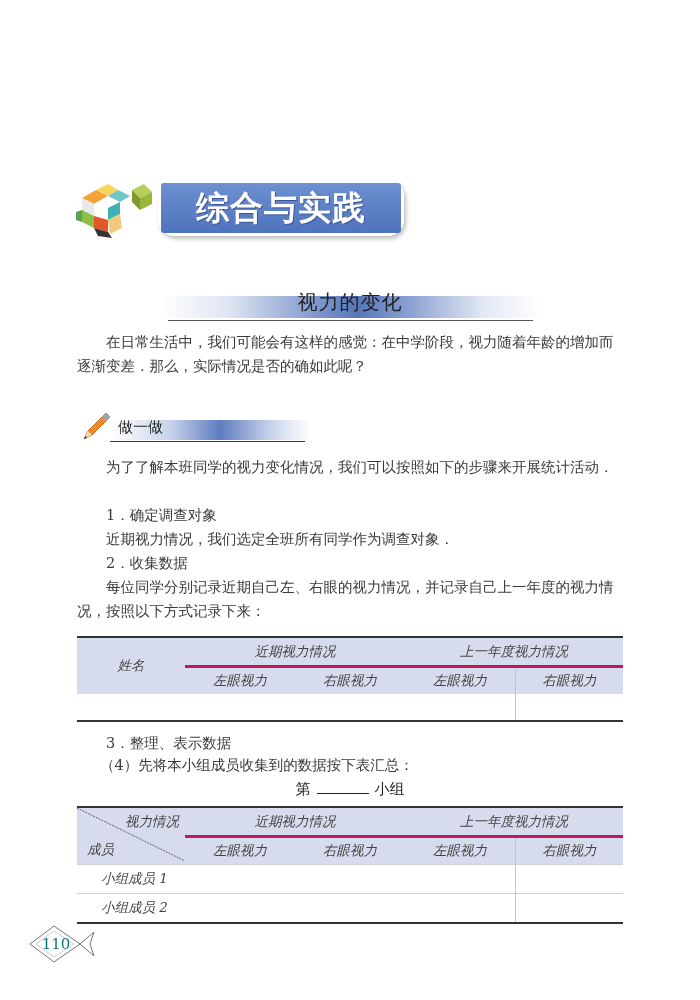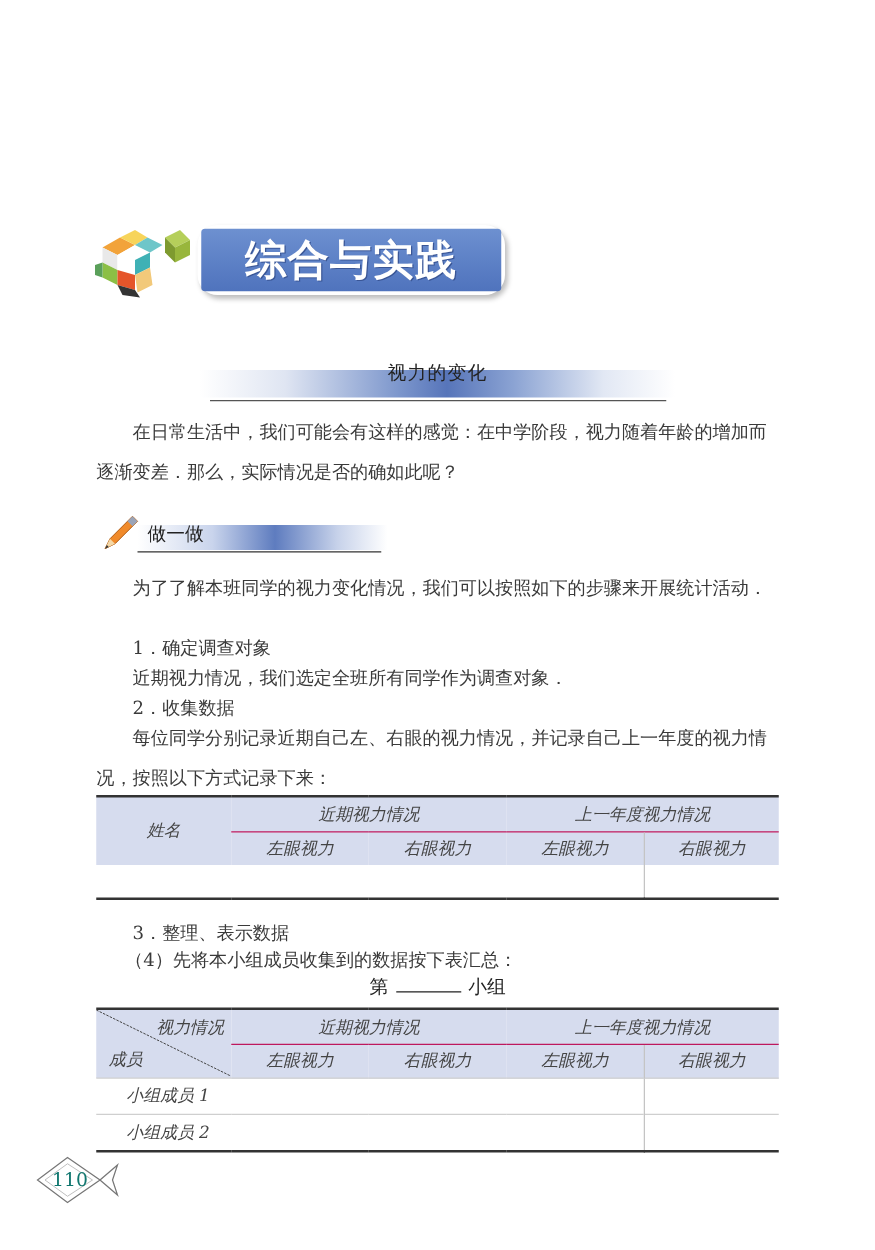--- a/index.html
+++ b/index.html
@@ -18,43 +18,43 @@
                   display: flex; align-items: center; justify-content: center;
                   font-family: "DejaVu Sans", sans-serif; font-weight: bold;
                   color: #fff; font-size: 33px; letter-spacing: 1px;
                   text-shadow: 1px 1px 0 #3a5696; }
 
   
   .lesson-title-bar { position: absolute; left: 160px; top: 296px; width: 380px; height: 22px;
        background: linear-gradient(90deg, rgba(255,255,255,0) 0%, #dfe5f2 18%, #7c96cc 42%, #5775ba 52%, #8ba3d3 66%, #e2e8f4 85%, rgba(255,255,255,0) 100%); }
   .lesson-title-rule { position: absolute; left: 168px; top: 320px; width: 365px; height: 1px; background: #555; }
   .lesson-title { position: absolute; left: 0; width: 700px; top: 289px; text-align: center;
-                  font-family: "DejaVu Sans", sans-serif; font-size: 15px; color: #222; letter-spacing: 1px; }
+                  font-family: "DejaVu Sans", sans-serif; font-size: 20px; color: #222; letter-spacing: 1px; }
 
-  .para { position: absolute; left: 77px; width: 546px; font-size: 14.5px; line-height: 32px; color: #3a3a3a; }
+  .para { position: absolute; left: 77px; width: 546px; font-size: 14.5px; line-height: 24px; color: #3a3a3a; }
   .indent { text-indent: 2em; }
 
   
   .pencil { position: absolute; left: 80px; top: 409px; width: 32px; height: 34px; }
   .doit-bar { position: absolute; left: 110px; top: 420px; width: 200px; height: 20px;
               background: linear-gradient(90deg, #ffffff 0%, #c9d4ec 30%, #5e7cbf 55%, #c7d2ea 80%, rgba(255,255,255,0) 100%); }
   .doit-rule { position: absolute; left: 110px; top: 441px; width: 195px; height: 1px; background: #333; }
   .doit-title { position: absolute; left: 118px; top: 418px; font-family: "DejaVu Sans", sans-serif;
                 font-size: 15px; color: #222; }
 
   
   table { border-collapse: collapse; position: absolute; left: 77px; width: 546px;
           font-size: 13.5px; color: #444; font-style: italic; }
   th, td { font-weight: normal; text-align: center; padding: 0; }
   .t-head { background: #d6dcee; }
   .t1 { top: 636px; border-top: 2px solid #333; border-bottom: 2px solid #333; }
   .t2 { top: 806px; border-top: 2px solid #333; border-bottom: 2px solid #333; }
   .t1 .row-a th, .t2 .row-a th { height: 27px; }
   .t1 .row-b th, .t2 .row-b th { height: 26px; }
-  .subline { border-top: 1px solid #be185d; text-align: center; }
+  .subline { border-top: 3px solid #be185d; text-align: center; }
   .vline { border-left: 1px solid #c4c4c4; }
   .t1 td { height: 26px; }
   .t2 td { height: 28px; border-top: 1px solid #cfcfcf; }
   .t2 td.first { text-align: left; padding-left: 24px; }
   .diag { position: relative; }
   .diag svg { position: absolute; left: 0; top: 0; }
   .diag .top { position: absolute; right: 6px; top: 5px; }
   .diag .bottom { position: absolute; left: 10px; bottom: 5px; }
 
   .group-caption { position: absolute; left: 0; width: 700px; top: 779px; text-align: center;

